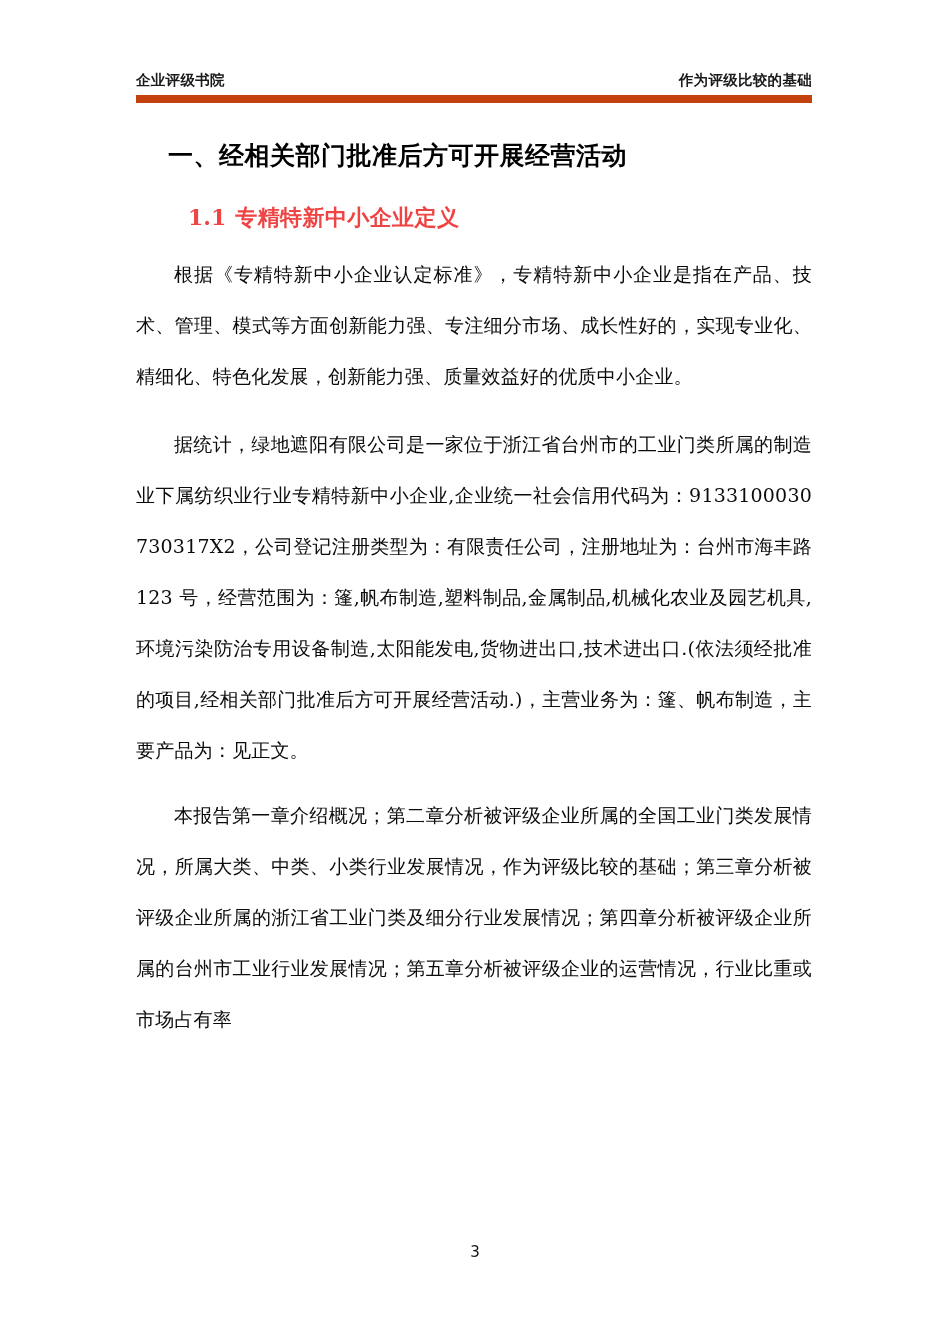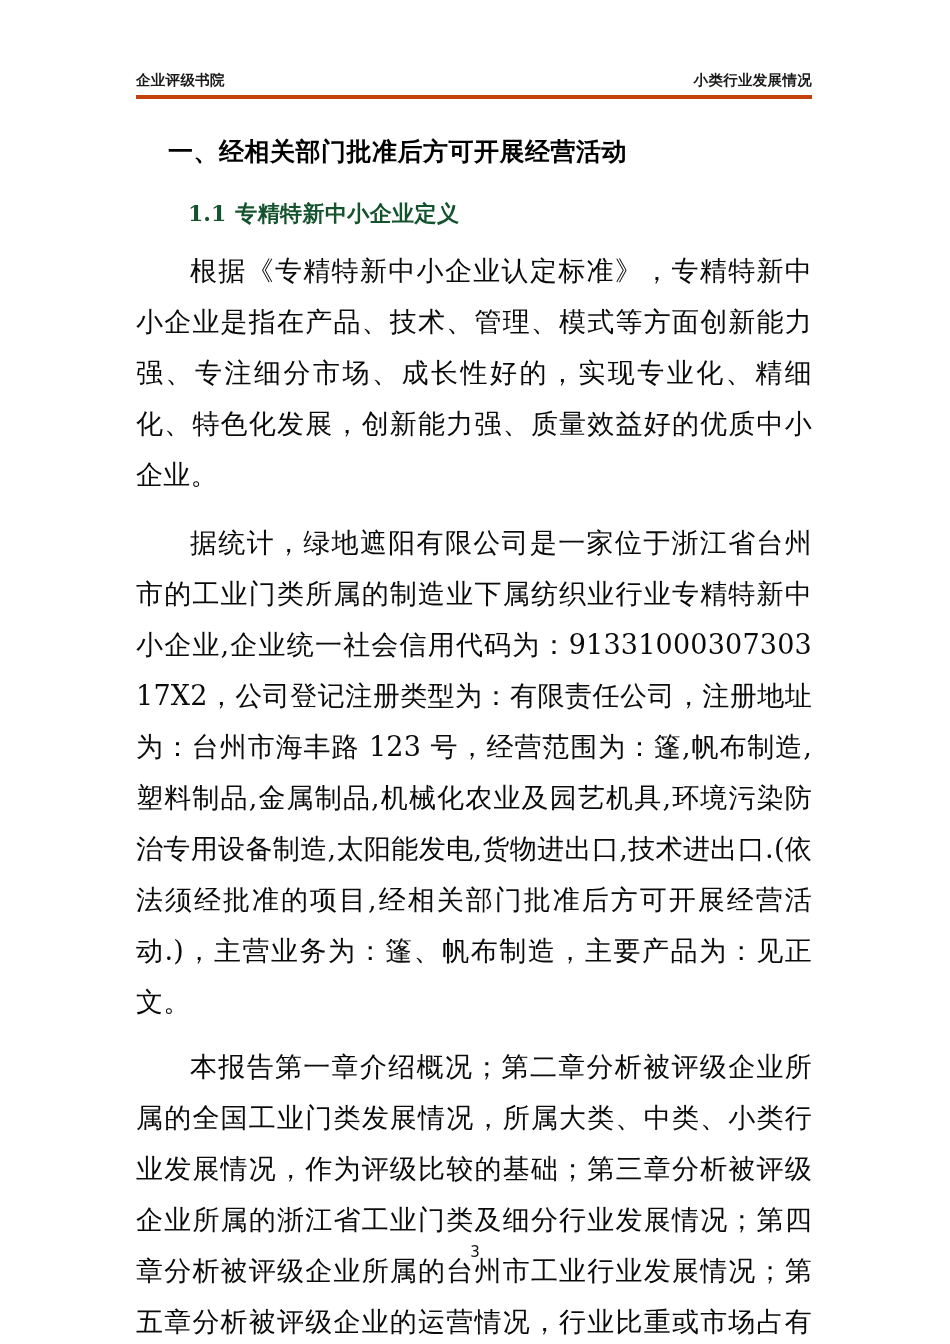--- a/index.html
+++ b/index.html
@@ -25,21 +25,21 @@
     left: 136px;
     top: 0;
     width: 676px;
   }
 
   
   .page-header {
     position: relative;
     height: 40px;
     margin-top: 55px;
-    border-bottom: 4px solid #c2410c;
+    border-bottom: 8px solid #c2410c;
     text-align: center;
   }
   .page-header .hdr-text {
     position: absolute;
     bottom: 5px;
     font-family: "DejaVu Sans", "Liberation Sans", sans-serif;
     font-size: 14.5px;
     font-weight: 600;
     letter-spacing: 0.3px;
     color: #1a1a1a;
@@ -60,33 +60,33 @@
     color: #000000;
   }
   h2.section-title {
     font-family: "DejaVu Sans", "Liberation Sans", sans-serif;
     font-size: 22px;
     font-weight: bold;
     letter-spacing: 0.4px;
     margin: 30px 0 0 0;
     padding: 0 0 0 52px;
     line-height: 1.35;
-    color: #14532d;
+    color: #ef4444;
   }
   h2.section-title .num {
     font-family: "DejaVu Serif", "Liberation Serif", serif;
     font-weight: bold;
     letter-spacing: 0px;
     margin-right: 9px;
   }
 
   
   p.body-par {
     font-family: "DejaVu Serif", "Liberation Serif", serif;
-    font-size: 27px;
+    font-size: 19px;
     line-height: 51px;
     margin: 17px 0 0 0;
     text-align: justify;
     text-justify: inter-ideograph;
     text-indent: 2em;
     letter-spacing: 0.2px;
     color: #0b0b0b;
     word-break: break-all;
   }
   p.body-par.tight {
@@ -107,21 +107,21 @@
 </style>
 </head>
 <body>
 
 <div class="page">
 
   <div class="content">
 
     <div class="page-header">
       <span class="hdr-text hdr-left">企业评级书院</span>
-      <span class="hdr-text hdr-right">小类行业发展情况</span>
+      <span class="hdr-text hdr-right">作为评级比较的基础</span>
     </div>
 
     <h1 class="chapter-title">一、经相关部门批准后方可开展经营活动</h1>
 
     <h2 class="section-title">
       <span class="num">1.1</span><span>专精特新中小企业定义</span>
     </h2>
 
     <p class="body-par">根据《专精特新中小企业认定标准》，专精特新中小企业是指在产品、技术、管理、模式等方面创新能力强、专注细分市场、成长性好的，实现专业化、精细化、特色化发展，创新能力强、质量效益好的优质中小企业。</p>
 

